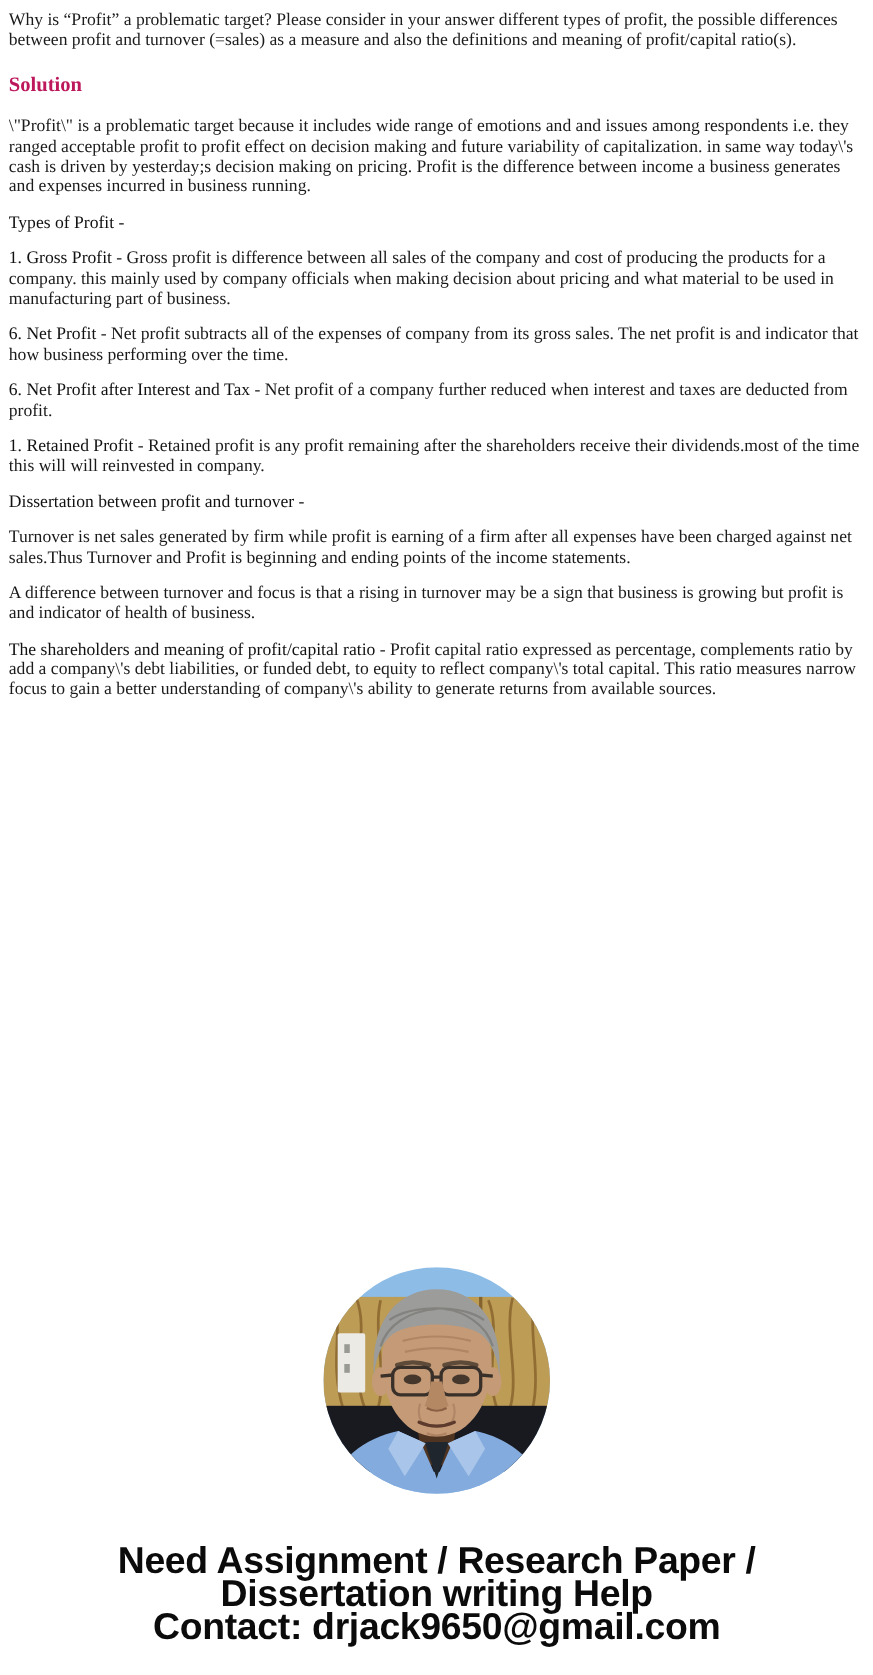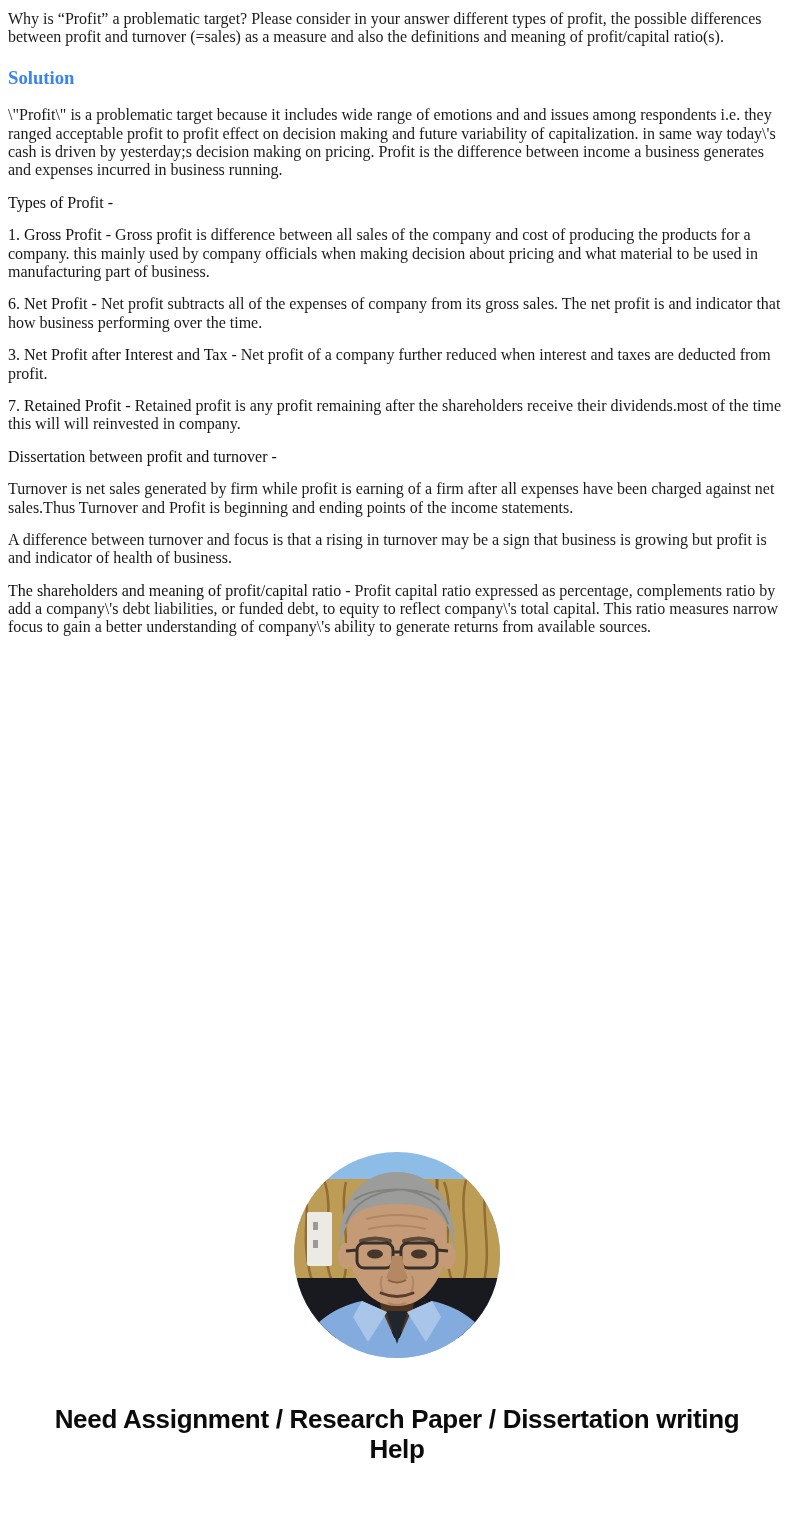--- a/index.html
+++ b/index.html
@@ -9,36 +9,36 @@
     color: #1a1a1a;
     font-family: "Liberation Serif", "DejaVu Serif", serif;
     font-size: 16px;
     line-height: 1.15;
   }
   .question { margin: 2px 0 2px 0; }
   h3.solution-heading {
     font-size: 18.7px;
     font-weight: bold;
     margin: 20px 0 18px 0;
-    color: #3b82f6;
+    color: #be185d;
   }
   p.para { margin: 14px 0; }
   strong { font-weight: normal; color: #111111; }
 
   .avatar-wrap {
     width: 206px;
     height: 206px;
     margin: 515px auto 0 auto;
   }
   .avatar-svg { display: block; }
 
   .footer {
     font-family: "Liberation Sans", "DejaVu Sans", sans-serif;
     font-weight: bold;
-    font-size: 26px;
+    font-size: 34px;
     line-height: 30px;
     letter-spacing: -0.3px;
     text-align: center;
     color: #0b0b0b;
     max-width: 700px;
     margin: 46px auto 21px auto;
   }
   .footer-title, .footer-contact { margin: 0; }
 </style>
 </head>
@@ -49,23 +49,23 @@
 <h3 class="solution-heading">Solution</h3>
 
 <p class="para">\"Profit\" is a problematic target because it includes wide range of emotions and and issues among respondents i.e. they ranged acceptable profit to profit effect on decision making and future variability of capitalization. in same way today\'s cash is driven by yesterday;s decision making on pricing. Profit is the difference between income a business generates and expenses incurred in business running.</p>
 
 <p class="para"><strong>Types of Profit -</strong></p>
 
 <p class="para"><strong>1. Gross Profit</strong> <span>- Gross profit is difference between all sales of the company and cost of producing the products for a company. this mainly used by company officials when making decision about pricing and what material to be used in manufacturing part of business.</span></p>
 
 <p class="para"><strong>6. Net Profit</strong> <span>- Net profit subtracts all of the expenses of company from its gross sales. The net profit is and indicator that how business performing over the time.</span></p>
 
-<p class="para"><strong>3. Net Profit after Interest and Tax</strong> <span>- Net profit of a company further reduced when interest and taxes are deducted from profit.</span></p>
+<p class="para"><strong>6. Net Profit after Interest and Tax</strong> <span>- Net profit of a company further reduced when interest and taxes are deducted from profit.</span></p>
 
-<p class="para"><strong>7. Retained Profit</strong> <span>- Retained profit is any profit remaining after the shareholders receive their dividends.most of the time this will will reinvested in company.</span></p>
+<p class="para"><strong>1. Retained Profit</strong> <span>- Retained profit is any profit remaining after the shareholders receive their dividends.most of the time this will will reinvested in company.</span></p>
 
 <p class="para"><strong>Dissertation between profit and turnover -</strong></p>
 
 <p class="para">Turnover is net sales generated by firm while profit is earning of a firm after all expenses have been charged against net sales.Thus Turnover and Profit is beginning and ending points of the income statements.</p>
 
 <p class="para">A difference between turnover and focus is that a rising in turnover may be a sign that business is growing but profit is and indicator of health of business.</p>
 
 <p class="para"><strong>The shareholders and meaning of profit/capital ratio</strong> <span>- Profit capital ratio expressed as percentage, complements ratio by add a company\'s debt liabilities, or funded debt, to equity to reflect company\'s total capital. This ratio measures narrow focus to gain a better understanding of company\'s ability to generate returns from available sources.</span></p>
 
 <div class="avatar-wrap">
@@ -131,13 +131,14 @@
         </g>
         <path d="M87,141 Q103,148 119,141" stroke="#5c3a2c" stroke-width="3" fill="none" stroke-linecap="round"></path>
         <path d="M94,151 Q103,155 112,151" stroke="#a5785a" stroke-width="2" fill="none" opacity="0.7"></path>
       </g>
     </g>
   </svg>
 </div>
 
 <div class="footer">
   <div class="footer-title">Need Assignment / Research Paper / Dissertation writing Help</div>
+  <div class="footer-contact">Contact: drjack9650@gmail.com</div>
 </div>
 
 </body></html>

